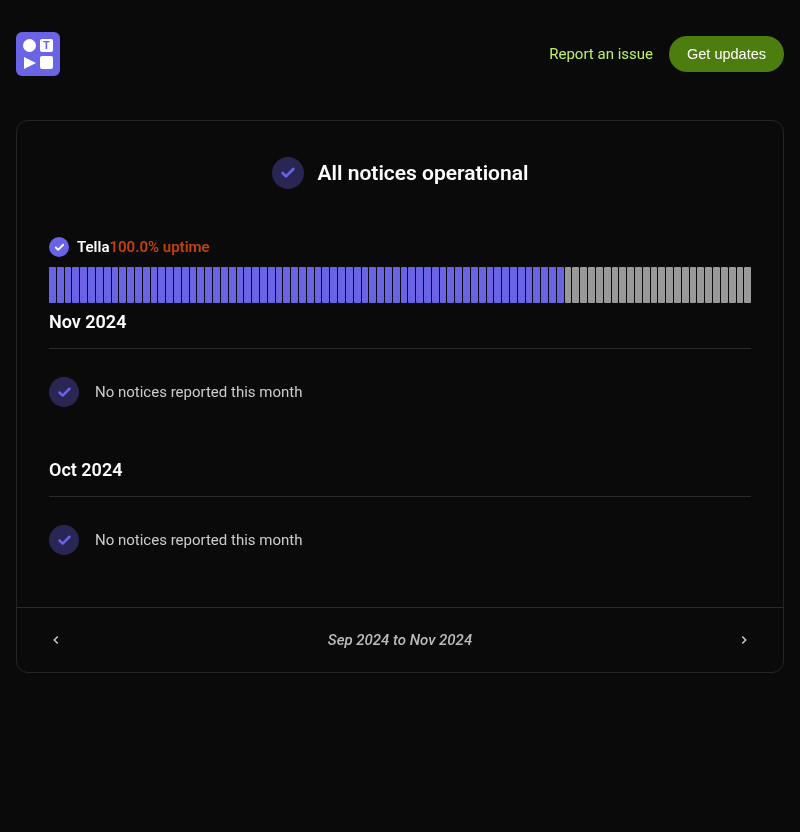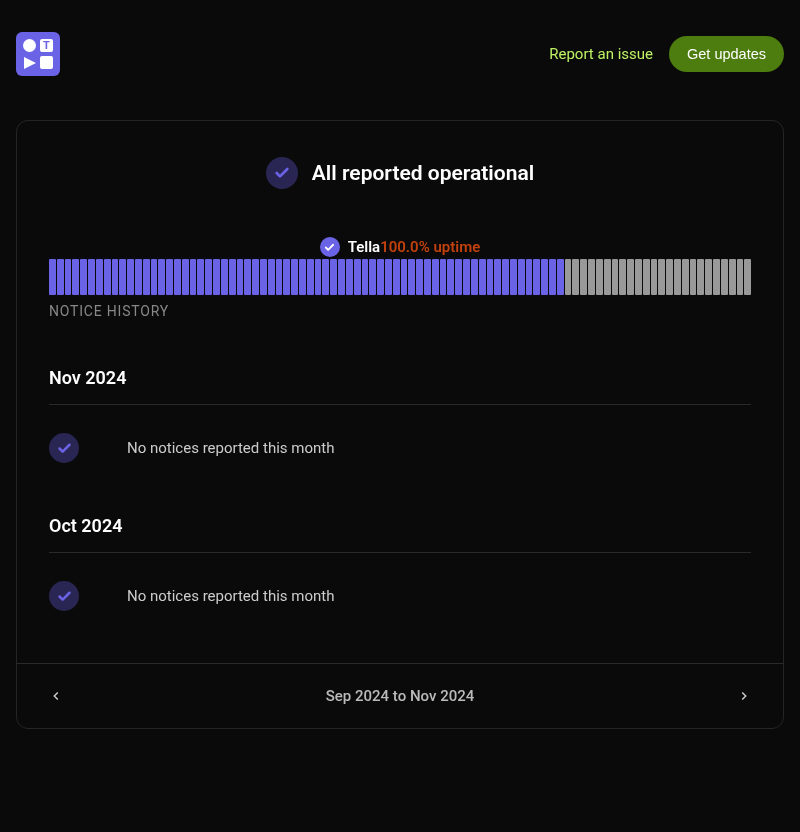--- a/index.html
+++ b/index.html
@@ -60,21 +60,21 @@
       width: 32px;
       height: 32px;
       background: #2a2654;
       border-radius: 50%;
       display: flex;
       align-items: center;
       justify-content: center;
     }
     .check-badge svg { width: 16px; height: 16px; }
     .status-title { font-size: 21px; font-weight: 600; }
-    .svc-row-top { display: flex; justify-content: center; align-items: center; margin-bottom: 2px; }
+    .svc-row-top { display: flex; justify-content: flex-start; align-items: center; margin-bottom: 10px; }
     .svc-left { display: flex; align-items: center; gap: 8px; }
     .check-small {
       width: 20px;
       height: 20px;
       background: #6b63e6;
       border-radius: 50%;
       display: flex;
       align-items: center;
       justify-content: center;
     }
@@ -103,30 +103,31 @@
     .notice-check {
       width: 30px;
       height: 30px;
       background: #2a2654;
       border-radius: 50%;
       display: flex;
       align-items: center;
       justify-content: center;
     }
     .notice-check svg { width: 15px; height: 15px; }
-    .notice-text { color: #ccc; font-size: 15px; margin-left: 32px; }
+    .notice-text { color: #ccc; font-size: 15px; }
     .footer-nav {
       display: flex;
       justify-content: space-between;
       align-items: center;
       border-top: 1px solid #2a2a2a;
       padding: 20px 0;
       margin: 0 -32px;
       padding-left: 32px;
       padding-right: 32px;
+      font-style: italic;
     }
     .footer-nav .chev { color: #ccc; cursor: pointer; font-size: 20px; }
     .range-text { color: #bbb; font-size: 15px; font-weight: 500; }
   </style>
 </head>
 <body>
 
 <div class="header">
   <div class="logo">
     <div class="logo-dot"></div>
@@ -140,21 +141,21 @@
   </div>
 </div>
 
 <div class="panel">
   <div class="status-header">
     <div class="check-badge">
       <svg viewBox="0 0 24 24" fill="none" stroke="#6b63e6" stroke-width="4" stroke-linecap="round" stroke-linejoin="round">
           <polyline points="20 6 9 17 4 12"></polyline>
         </svg>
     </div>
-    <div class="status-title">All reported operational</div>
+    <div class="status-title">All notices operational</div>
   </div>
 
   <div>
     <div class="svc-row-top">
       <div class="svc-left">
         <div class="check-small">
           <svg viewBox="0 0 24 24" fill="none" stroke="#fff" stroke-width="4" stroke-linecap="round" stroke-linejoin="round">
               <polyline points="20 6 9 17 4 12"></polyline>
             </svg>
         </div>
@@ -249,21 +250,20 @@
         <div class="bar-seg bar-off"></div>
         <div class="bar-seg bar-off"></div>
         <div class="bar-seg bar-off"></div>
         <div class="bar-seg bar-off"></div>
         <div class="bar-seg bar-off"></div>
         <div class="bar-seg bar-off"></div>
         <div class="bar-seg bar-off"></div>
       </div>
   </div>
 
-  <div class="section-label">NOTICE HISTORY</div>
 
   <div class="month-block">
     <div class="month-title">Nov 2024</div>
     <div class="notice-row">
       <div class="notice-check">
         <svg viewBox="0 0 24 24" fill="none" stroke="#6b63e6" stroke-width="4" stroke-linecap="round" stroke-linejoin="round">
             <polyline points="20 6 9 17 4 12"></polyline>
           </svg>
       </div>
       <span class="notice-text">No notices reported this month</span>

